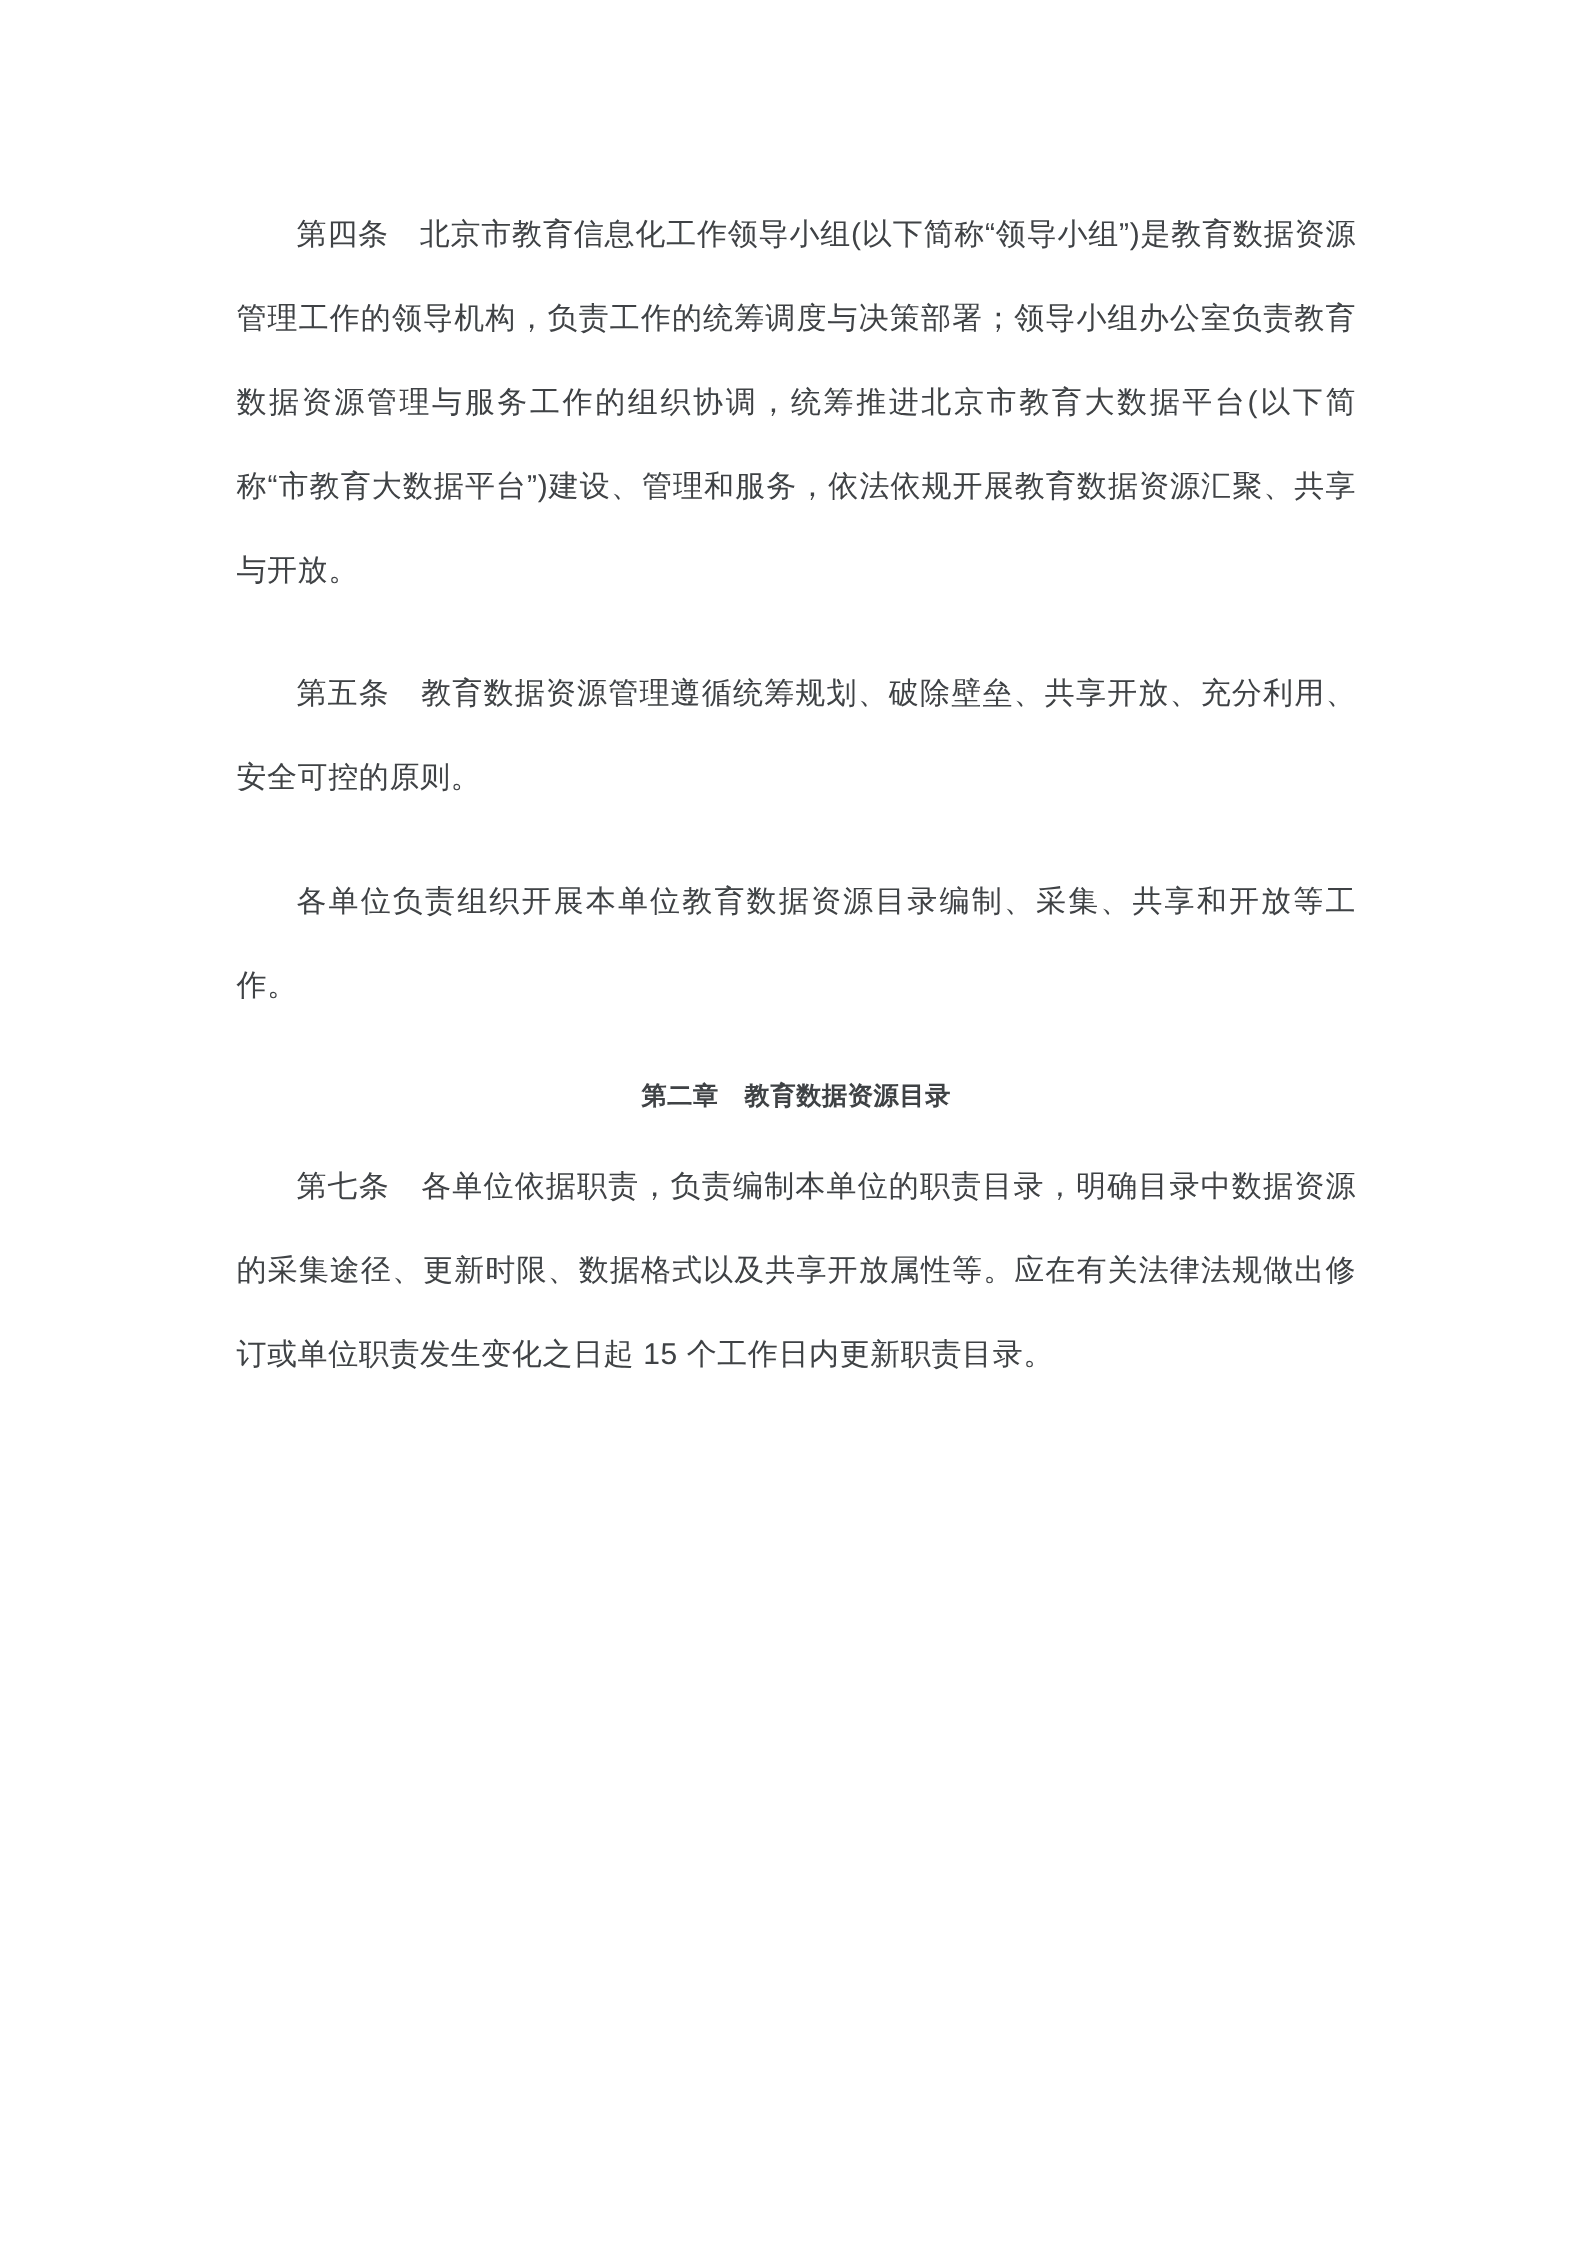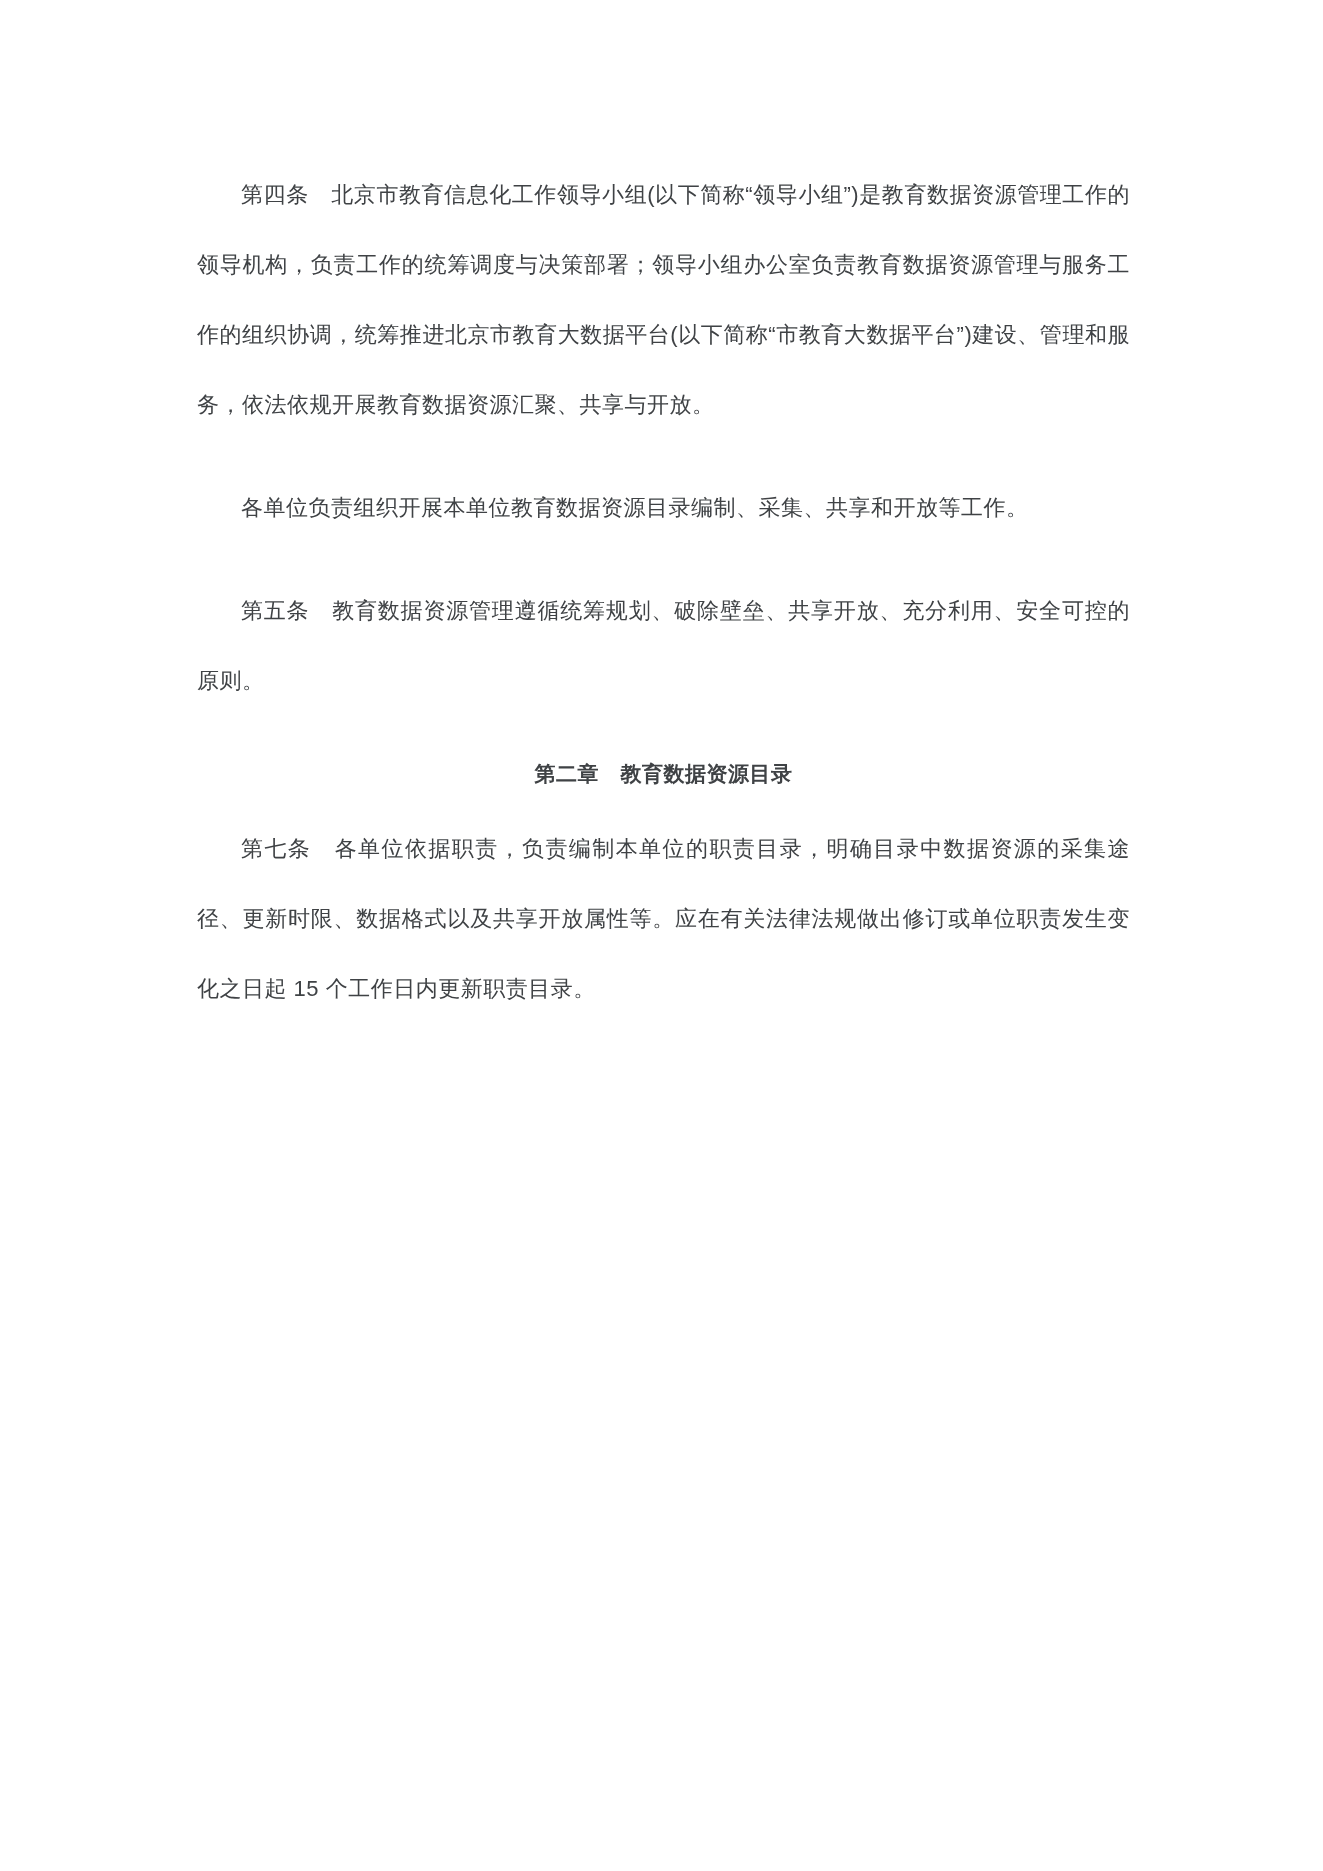--- a/index.html
+++ b/index.html
@@ -13,21 +13,21 @@
     height: 1871px;
     background: #ffffff;
     box-sizing: border-box;
     padding: 160px 193px 0 197px;
     font-family: "Liberation Sans", sans-serif;
     color: #3f4245;
     overflow: hidden;
   }
   .para {
     margin: 0 0 33px 0;
-    font-size: 22px;
+    font-size: 25px;
     line-height: 70px;
     text-align: justify;
     text-indent: 2em;
     letter-spacing: 0.5px;
     word-break: break-all;
   }
   .chapter-heading {
     margin: -10px 0 5px 0;
     font-size: 21px;
     line-height: 70px;
@@ -36,22 +36,22 @@
     text-indent: 0;
     letter-spacing: 0.5px;
   }
 </style>
 </head>
 <body>
 
 <div class="page">
   <p class="para">第四条　北京市教育信息化工作领导小组(以下简称“领导小组”)是教育数据资源管理工作的领导机构，负责工作的统筹调度与决策部署；领导小组办公室负责教育数据资源管理与服务工作的组织协调，统筹推进北京市教育大数据平台(以下简称“市教育大数据平台”)建设、管理和服务，依法依规开展教育数据资源汇聚、共享与开放。</p>
 
+  <p class="para">第五条　教育数据资源管理遵循统筹规划、破除壁垒、共享开放、充分利用、安全可控的原则。</p>
+
   <p class="para">各单位负责组织开展本单位教育数据资源目录编制、采集、共享和开放等工作。</p>
-
-  <p class="para">第五条　教育数据资源管理遵循统筹规划、破除壁垒、共享开放、充分利用、安全可控的原则。</p>
 
   <h2 class="chapter-heading">第二章　教育数据资源目录</h2>
 
 
   <p class="para">第七条　各单位依据职责，负责编制本单位的职责目录，明确目录中数据资源的采集途径、更新时限、数据格式以及共享开放属性等。应在有关法律法规做出修订或单位职责发生变化之日起 15 个工作日内更新职责目录。</p>
 
 </div>
 
 </body></html>

